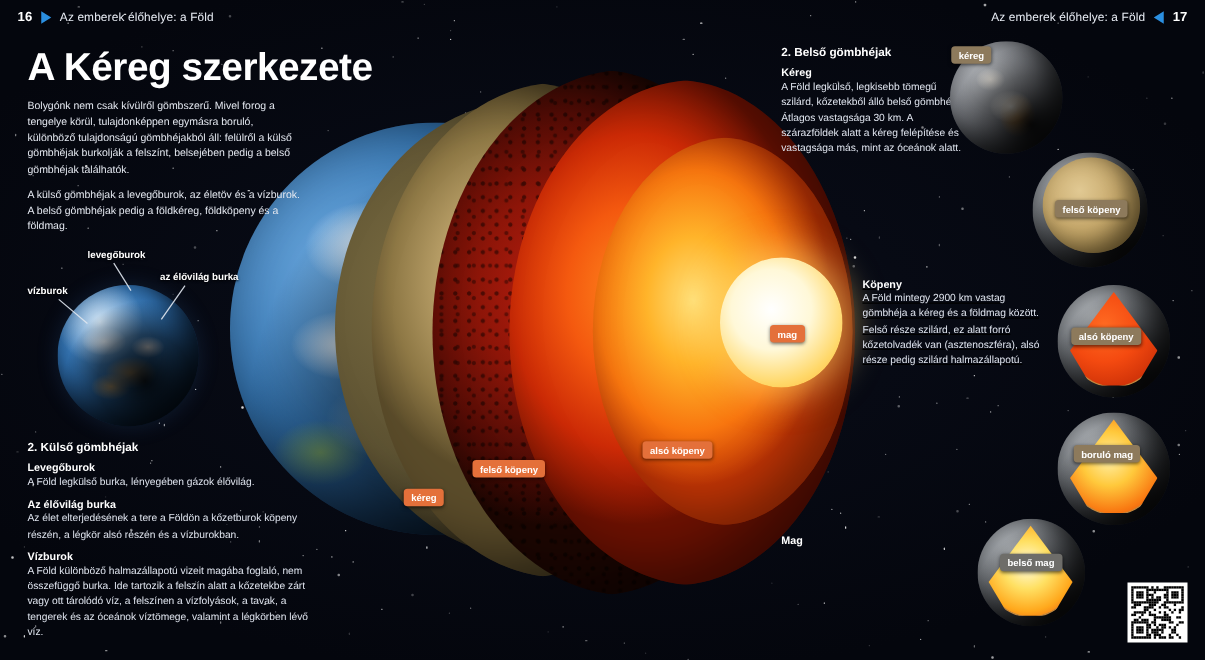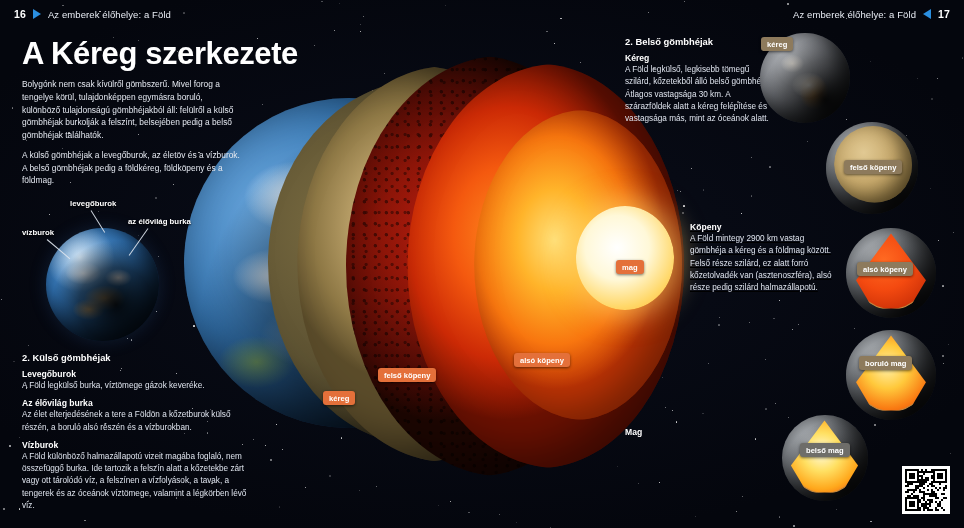--- a/index.html
+++ b/index.html
@@ -435,23 +435,23 @@
   <span class="lbl-sm" style="left:70px; top:199px;">levegőburok</span>
   <span class="lbl-sm" style="left:128px; top:217px;">az élővilág burka</span>
   <span class="lbl-sm" style="left:22px; top:228px;">vízburok</span>
   <div class="leader" style="left:91px; top:210px; width:26px; transform:rotate(58deg);"></div>
   <div class="leader" style="left:148px; top:228px; width:33px; transform:rotate(125deg);"></div>
   <div class="leader" style="left:47px; top:239px; width:30px; transform:rotate(40deg);"></div>
 
   <div class="left-sec">
     <div class="col-head">2. Külső gömbhéjak</div>
     <div class="sub-head">Levegőburok</div>
-    <div class="body-txt">A Föld legkülső burka, víztömege gázok keveréke.</div>
+    <div class="body-txt">A Föld legkülső burka, lényegében gázok élővilág.</div>
     <div class="sub-head">Az élővilág burka</div>
-    <div class="body-txt">Az élet elterjedésének a tere a Földön a kőzetburok külső részén, a boruló alsó részén és a vízburokban.</div>
+    <div class="body-txt">Az élet elterjedésének a tere a Földön a kőzetburok köpeny részén, a légkör alsó részén és a vízburokban.</div>
     <div class="sub-head">Vízburok</div>
     <div class="body-txt">A Föld különböző halmazállapotú vizeit magába foglaló, nem összefüggő burka. Ide tartozik a felszín alatt a kőzetekbe zárt vagy ott tárolódó víz, a felszínen a vízfolyások, a tavak, a tengerek és az óceánok víztömege, valamint a légkörben lévő víz.</div>
   </div>
 
   <div class="right-sec-top">
     <div class="col-head">2. Belső gömbhéjak</div>
     <div class="sub-head">Kéreg</div>
     <div class="body-txt">A Föld legkülső, legkisebb tömegű szilárd, kőzetekből álló belső gömbhéja. Átlagos vastagsága 30 km. A szárazföldek alatt a kéreg felépítése és vastagsága más, mint az óceánok alatt.</div>
   </div>
   <div class="right-sec-mantle">

